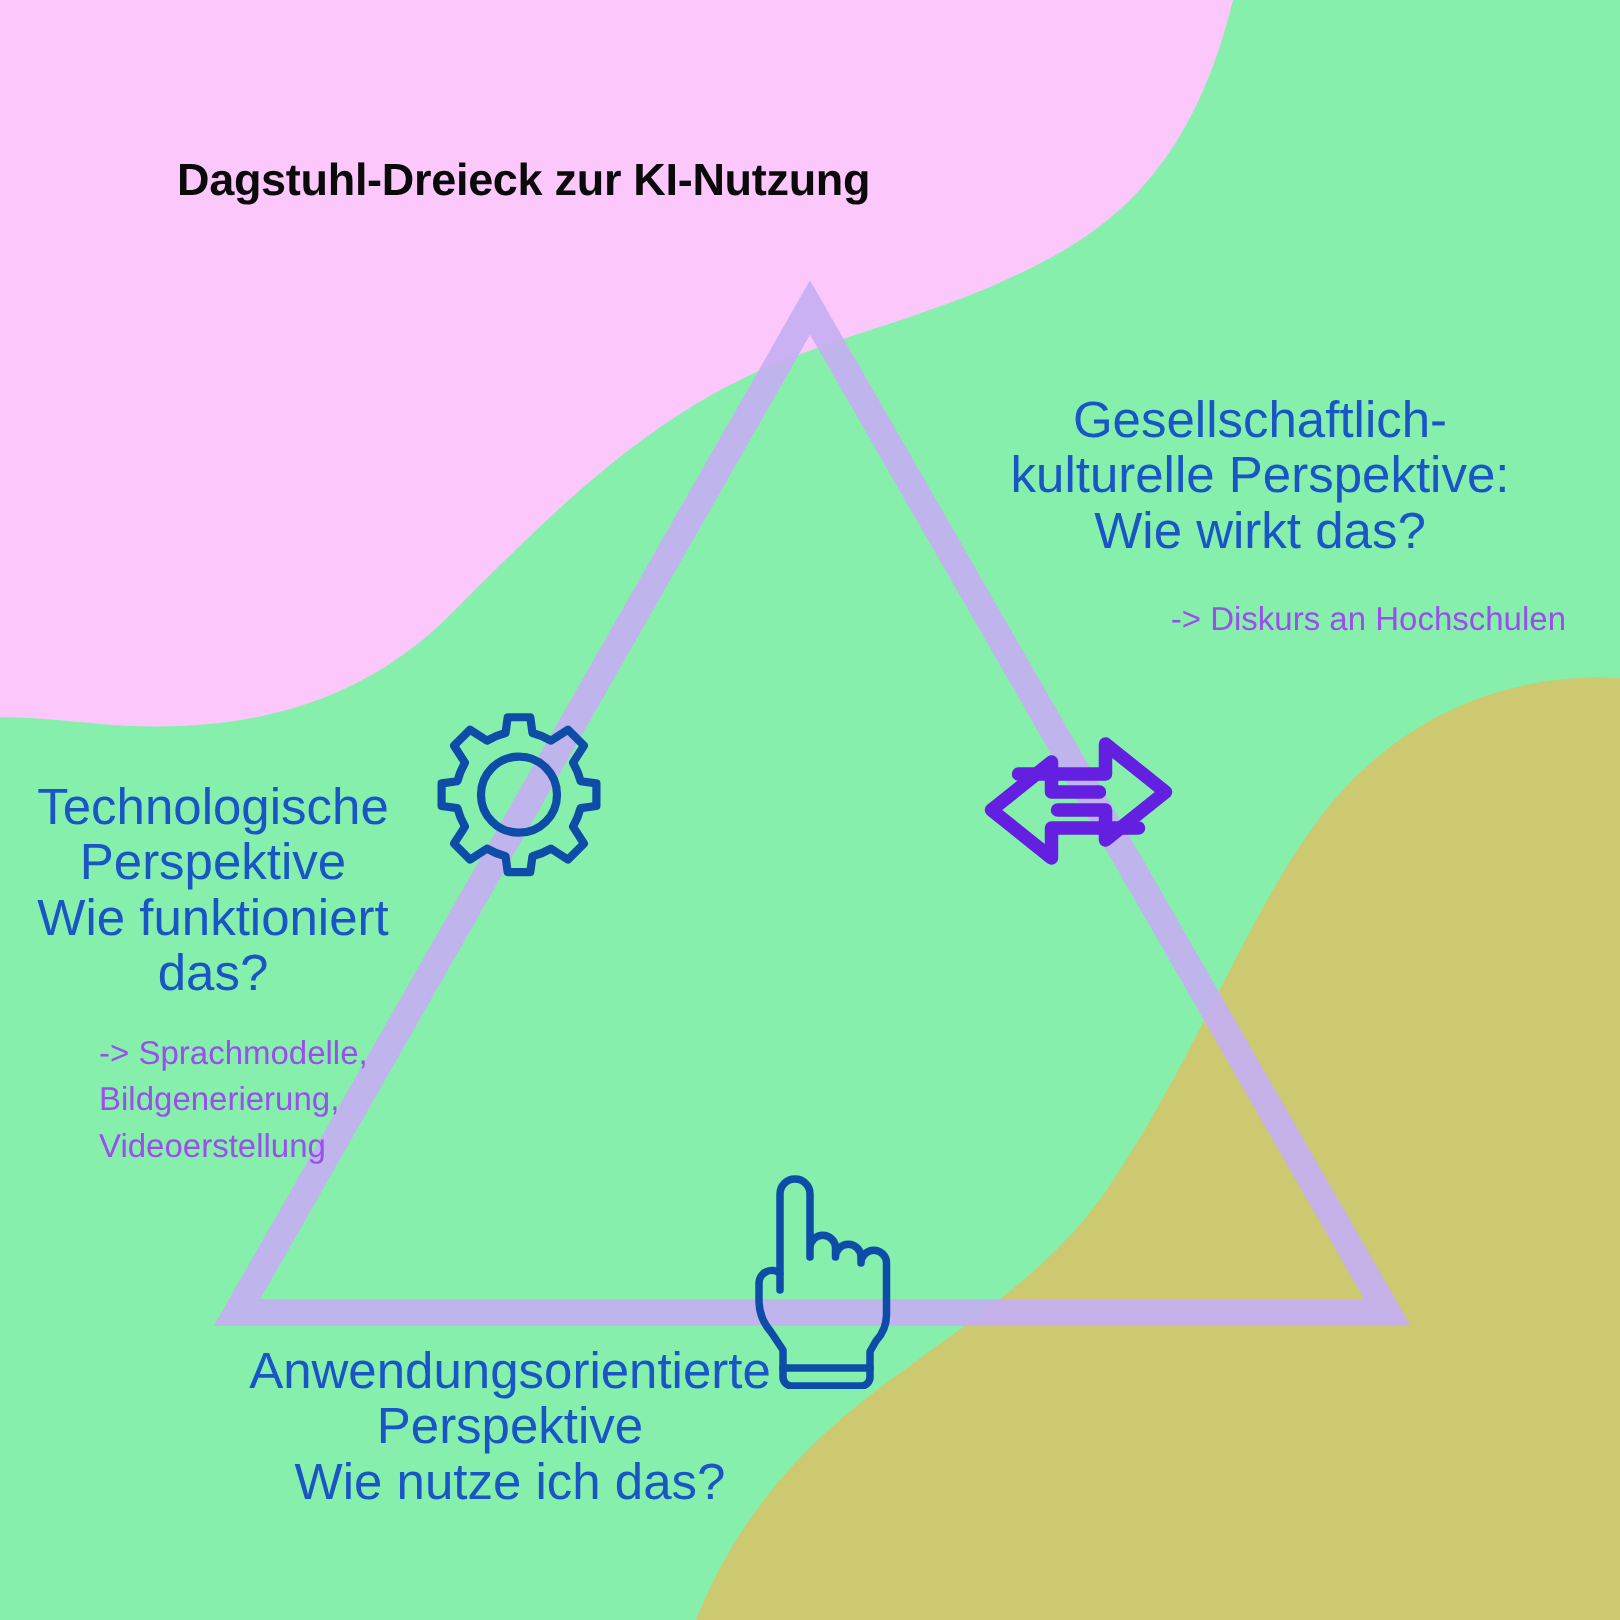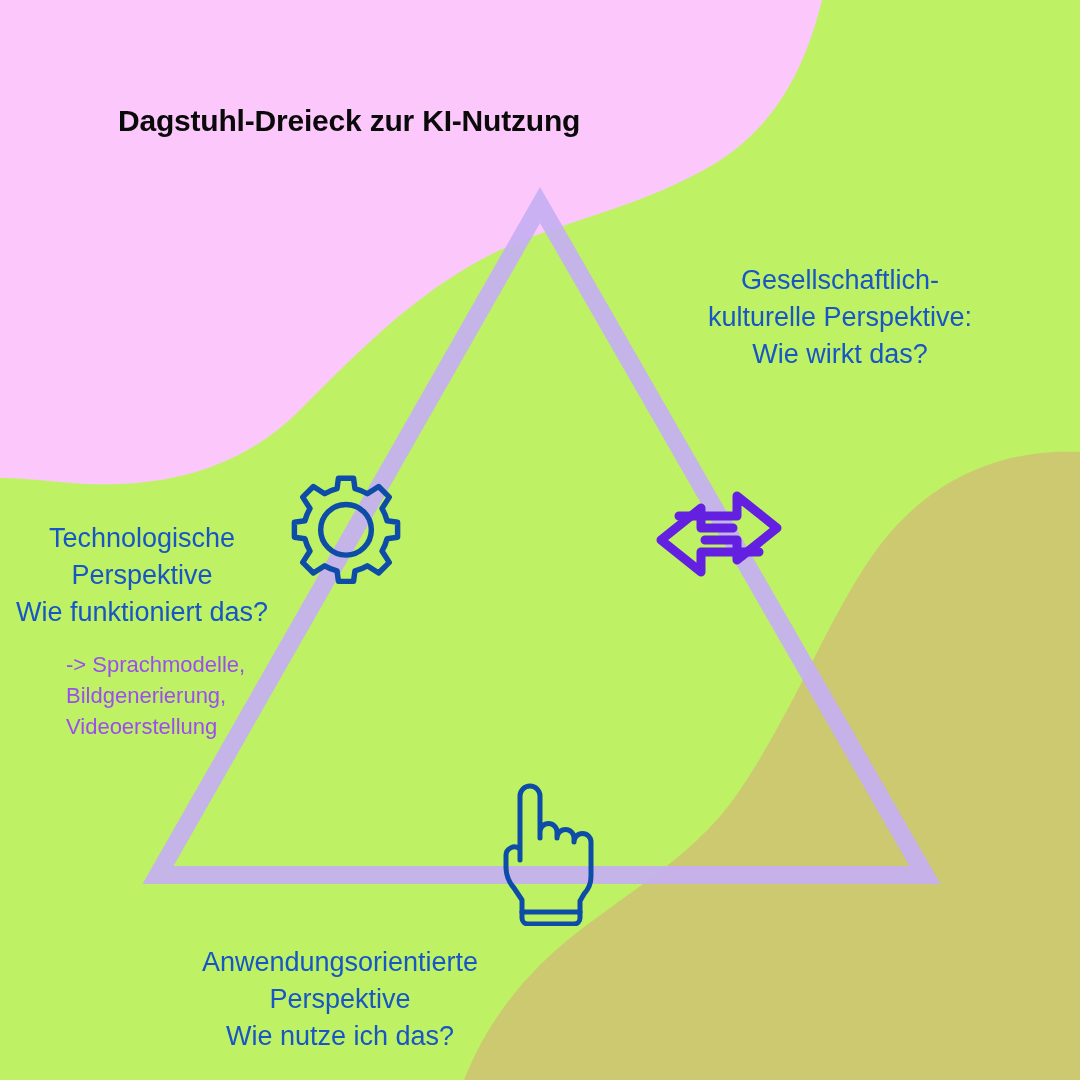--- a/index.html
+++ b/index.html
@@ -6,21 +6,21 @@
   html, body {
     margin: 0;
     padding: 0;
     background: #ffffff;
   }
   #canvas {
     position: relative;
     width: 1080px;
     height: 1080px;
     overflow: hidden;
-    background: #bef264;
+    background: #86efac;
     font-family: "Liberation Sans", sans-serif;
   }
   #bg-svg {
     position: absolute;
     top: 0; left: 0;
     width: 1080px;
     height: 1080px;
   }
 
   
@@ -36,21 +36,21 @@
     z-index: 20;
   }
 
   
   .perspective-block {
     position: absolute;
     z-index: 18;
   }
   .p-title {
     color: #1756c4;
-    font-size: 27px;
+    font-size: 34px;
     line-height: 37px;
     white-space: pre-line;
   }
   .p-example {
     color: #9b4dee;
     font-size: 22px;
     line-height: 31px;
     white-space: pre-line;
   }
 
@@ -79,21 +79,20 @@
     text-align: left;
     padding-left: 74px;
   }
 
   
   #block-application {
     left: 110px;
     top: 896px;
     width: 460px;
     text-align: center;
-    margin-top: 48px;
   }
   #block-application .p-example {
     margin-top: 20px;
     text-align: center;
     padding-left: 90px;
   }
 
   
   .icon-layer {
     position: absolute;
@@ -129,20 +128,21 @@
 
     <polygon points="540,205 925,875 158,875" fill="none" stroke="#c6aff2" stroke-width="18" stroke-linejoin="miter" opacity="0.92"></polygon>
   </svg>
 
   <div id="page-title">Dagstuhl-Dreieck zur KI-Nutzung</div>
 
   <div id="block-social" class="perspective-block">
     <div class="p-title">Gesellschaftlich-
 kulturelle Perspektive:
 Wie wirkt das?</div>
+    <div class="p-example">-&gt; Diskurs an Hochschulen</div>
   </div>
 
   <div id="block-tech" class="perspective-block">
     <div class="p-title">Technologische
 Perspektive
 Wie funktioniert das?</div>
     <div class="p-example">-&gt; Sprachmodelle,
 Bildgenerierung,
 Videoerstellung</div>
   </div>

